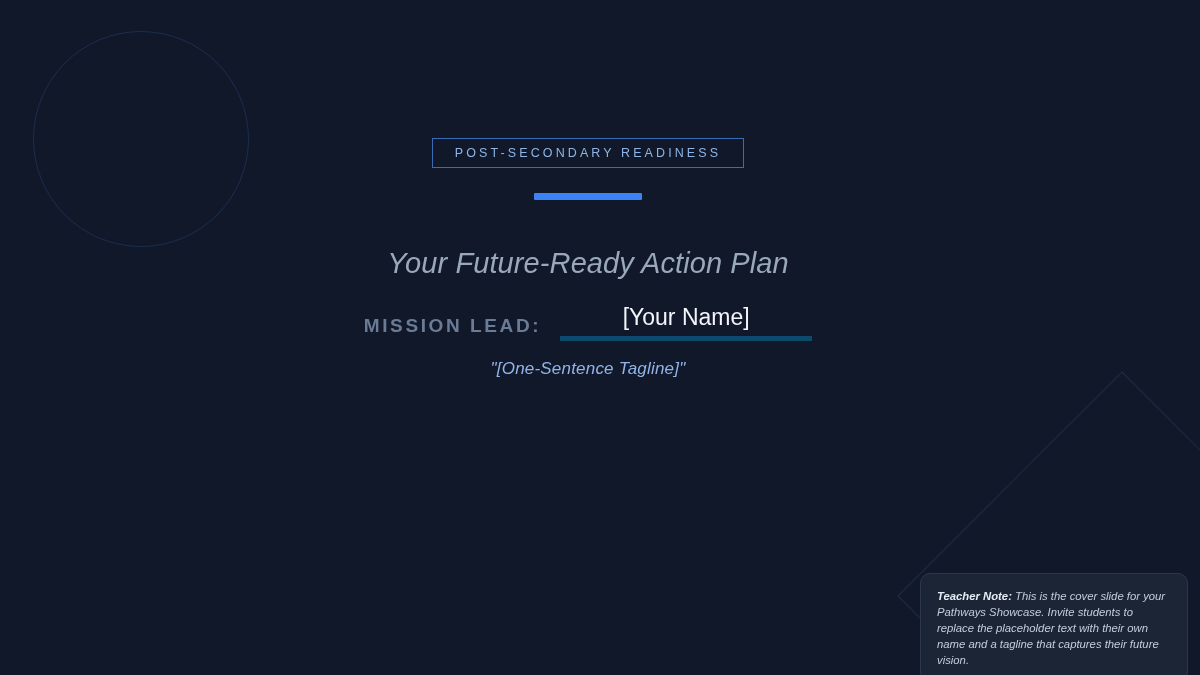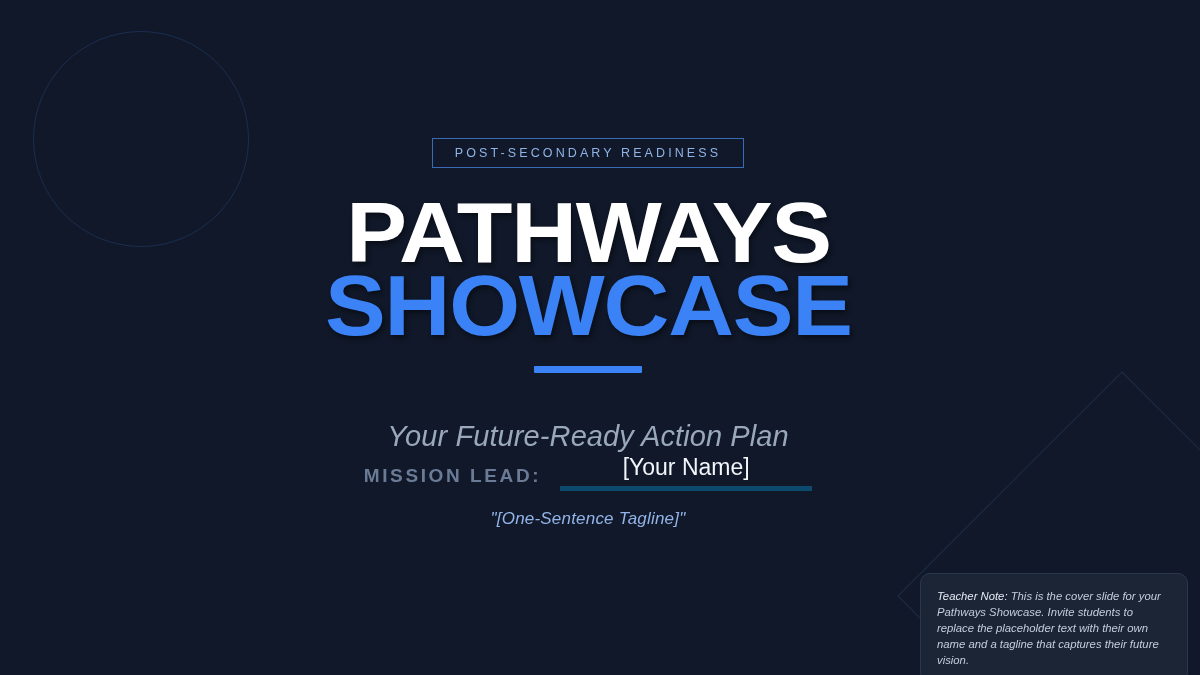--- a/index.html
+++ b/index.html
@@ -99,21 +99,21 @@
     margin-top: 47px;
     color: #9aa8bc;
     font-size: 29px;
     font-style: italic;
     font-weight: 300;
     letter-spacing: 0.1px;
   }
 
   
   .lead-row {
-    margin-top: 1px;
+    margin-top: 24px;
     display: flex;
     align-items: flex-end;
     justify-content: center;
     width: 100%;
   }
   .lead-label {
     color: #6b7b96;
     font-size: 19px;
     font-weight: 700;
     letter-spacing: 2.6px;
@@ -154,21 +154,21 @@
     background: #1b2536;
     border: 1px solid #2a3purple;
     border: 1px solid #2a374d;
     border-radius: 10px;
     color: #c3cddd;
     font-size: 11.3px;
     font-style: italic;
     line-height: 1.42;
   }
   .teacher-note b {
-    font-weight: 400;
+    font-weight: 700;
     font-style: italic;
     color: #e4ebf5;
   }
 </style>
 </head>
 <body>
 
 <div id="slide">
 
   <div class="deco-circle"></div>
@@ -178,24 +178,20 @@
       <path d="M224 0 L448 224 L224 448 L0 224 Z" stroke="#1d2b45" stroke-width="1.2" fill="none"></path>
     </svg>
   </div>
 
   <div class="content">
 
     <div class="badge">
       <span>POST-SECONDARY READINESS</span>
     </div>
 
-    <div class="title-block">
-      <span class="title-line title-line-1">PATHWAYS</span>
-      <span class="title-line title-line-2">SHOWCASE</span>
-    </div>
 
     <div class="accent-rule"></div>
 
     <div class="subtitle">Your Future-Ready Action Plan</div>
 
     <div class="lead-row">
       <div class="lead-label">MISSION LEAD:</div>
       <div class="lead-value-wrap">
         <span class="lead-value">[Your Name]</span>
       </div>

